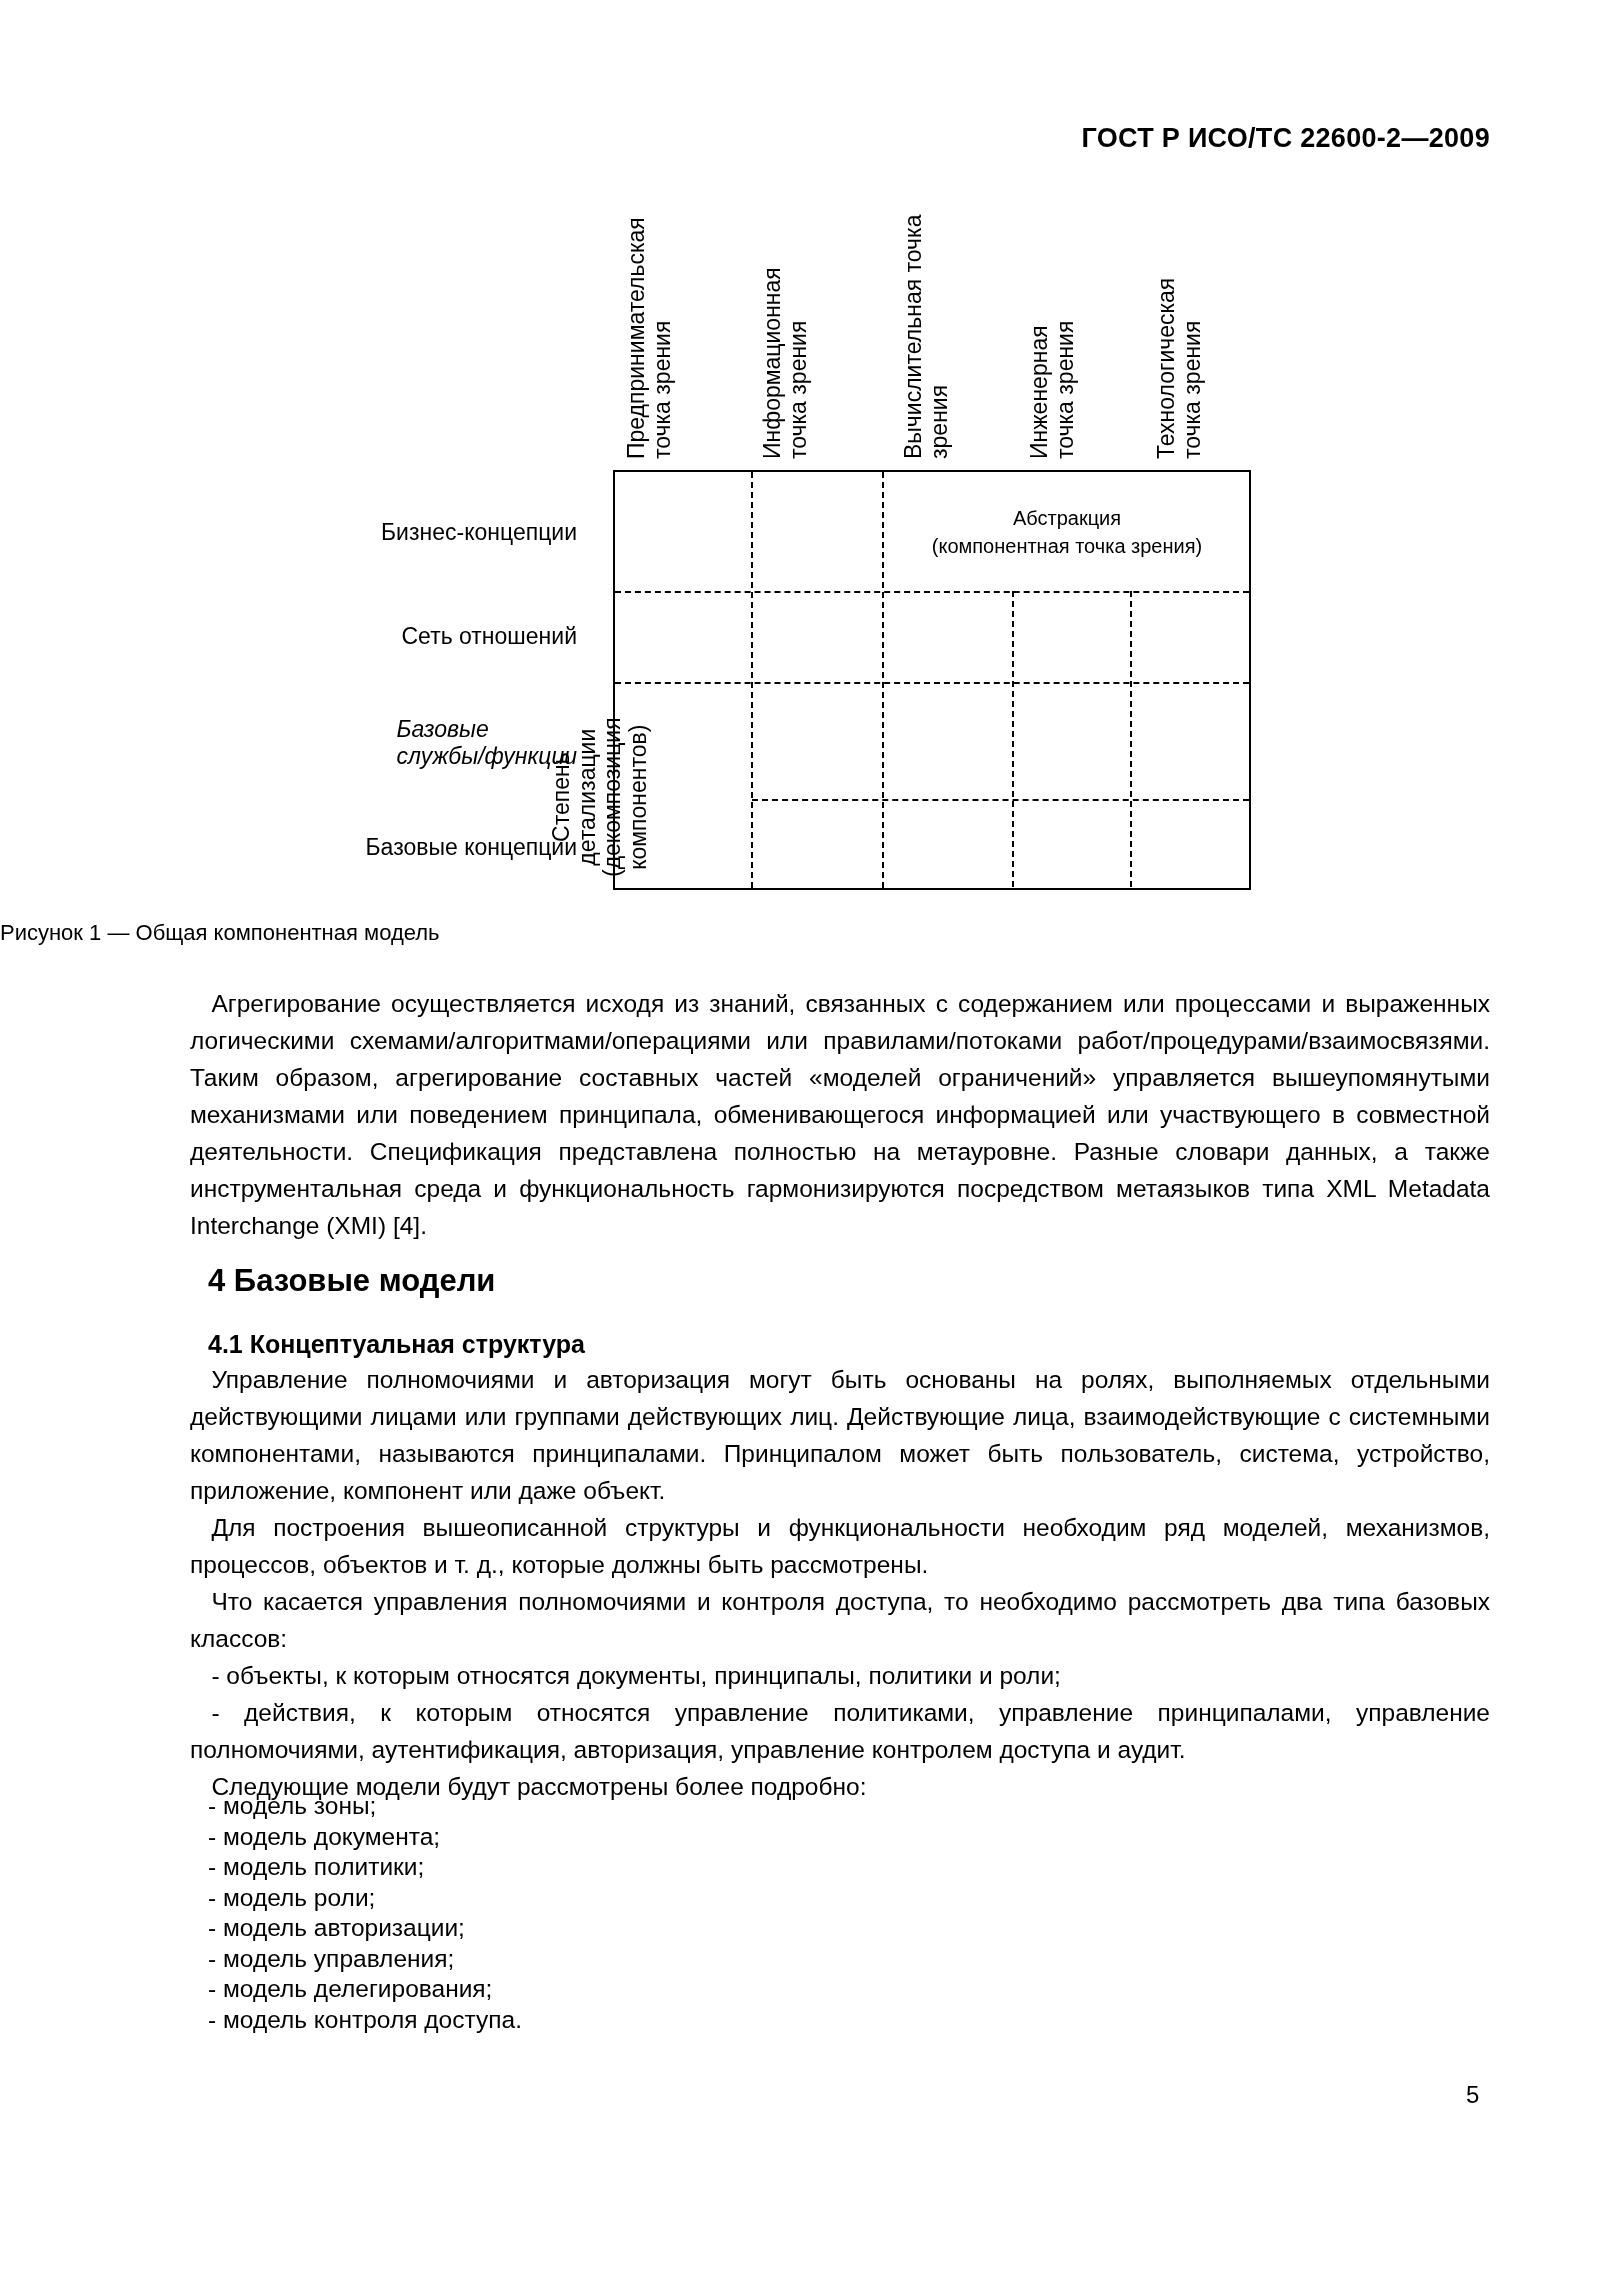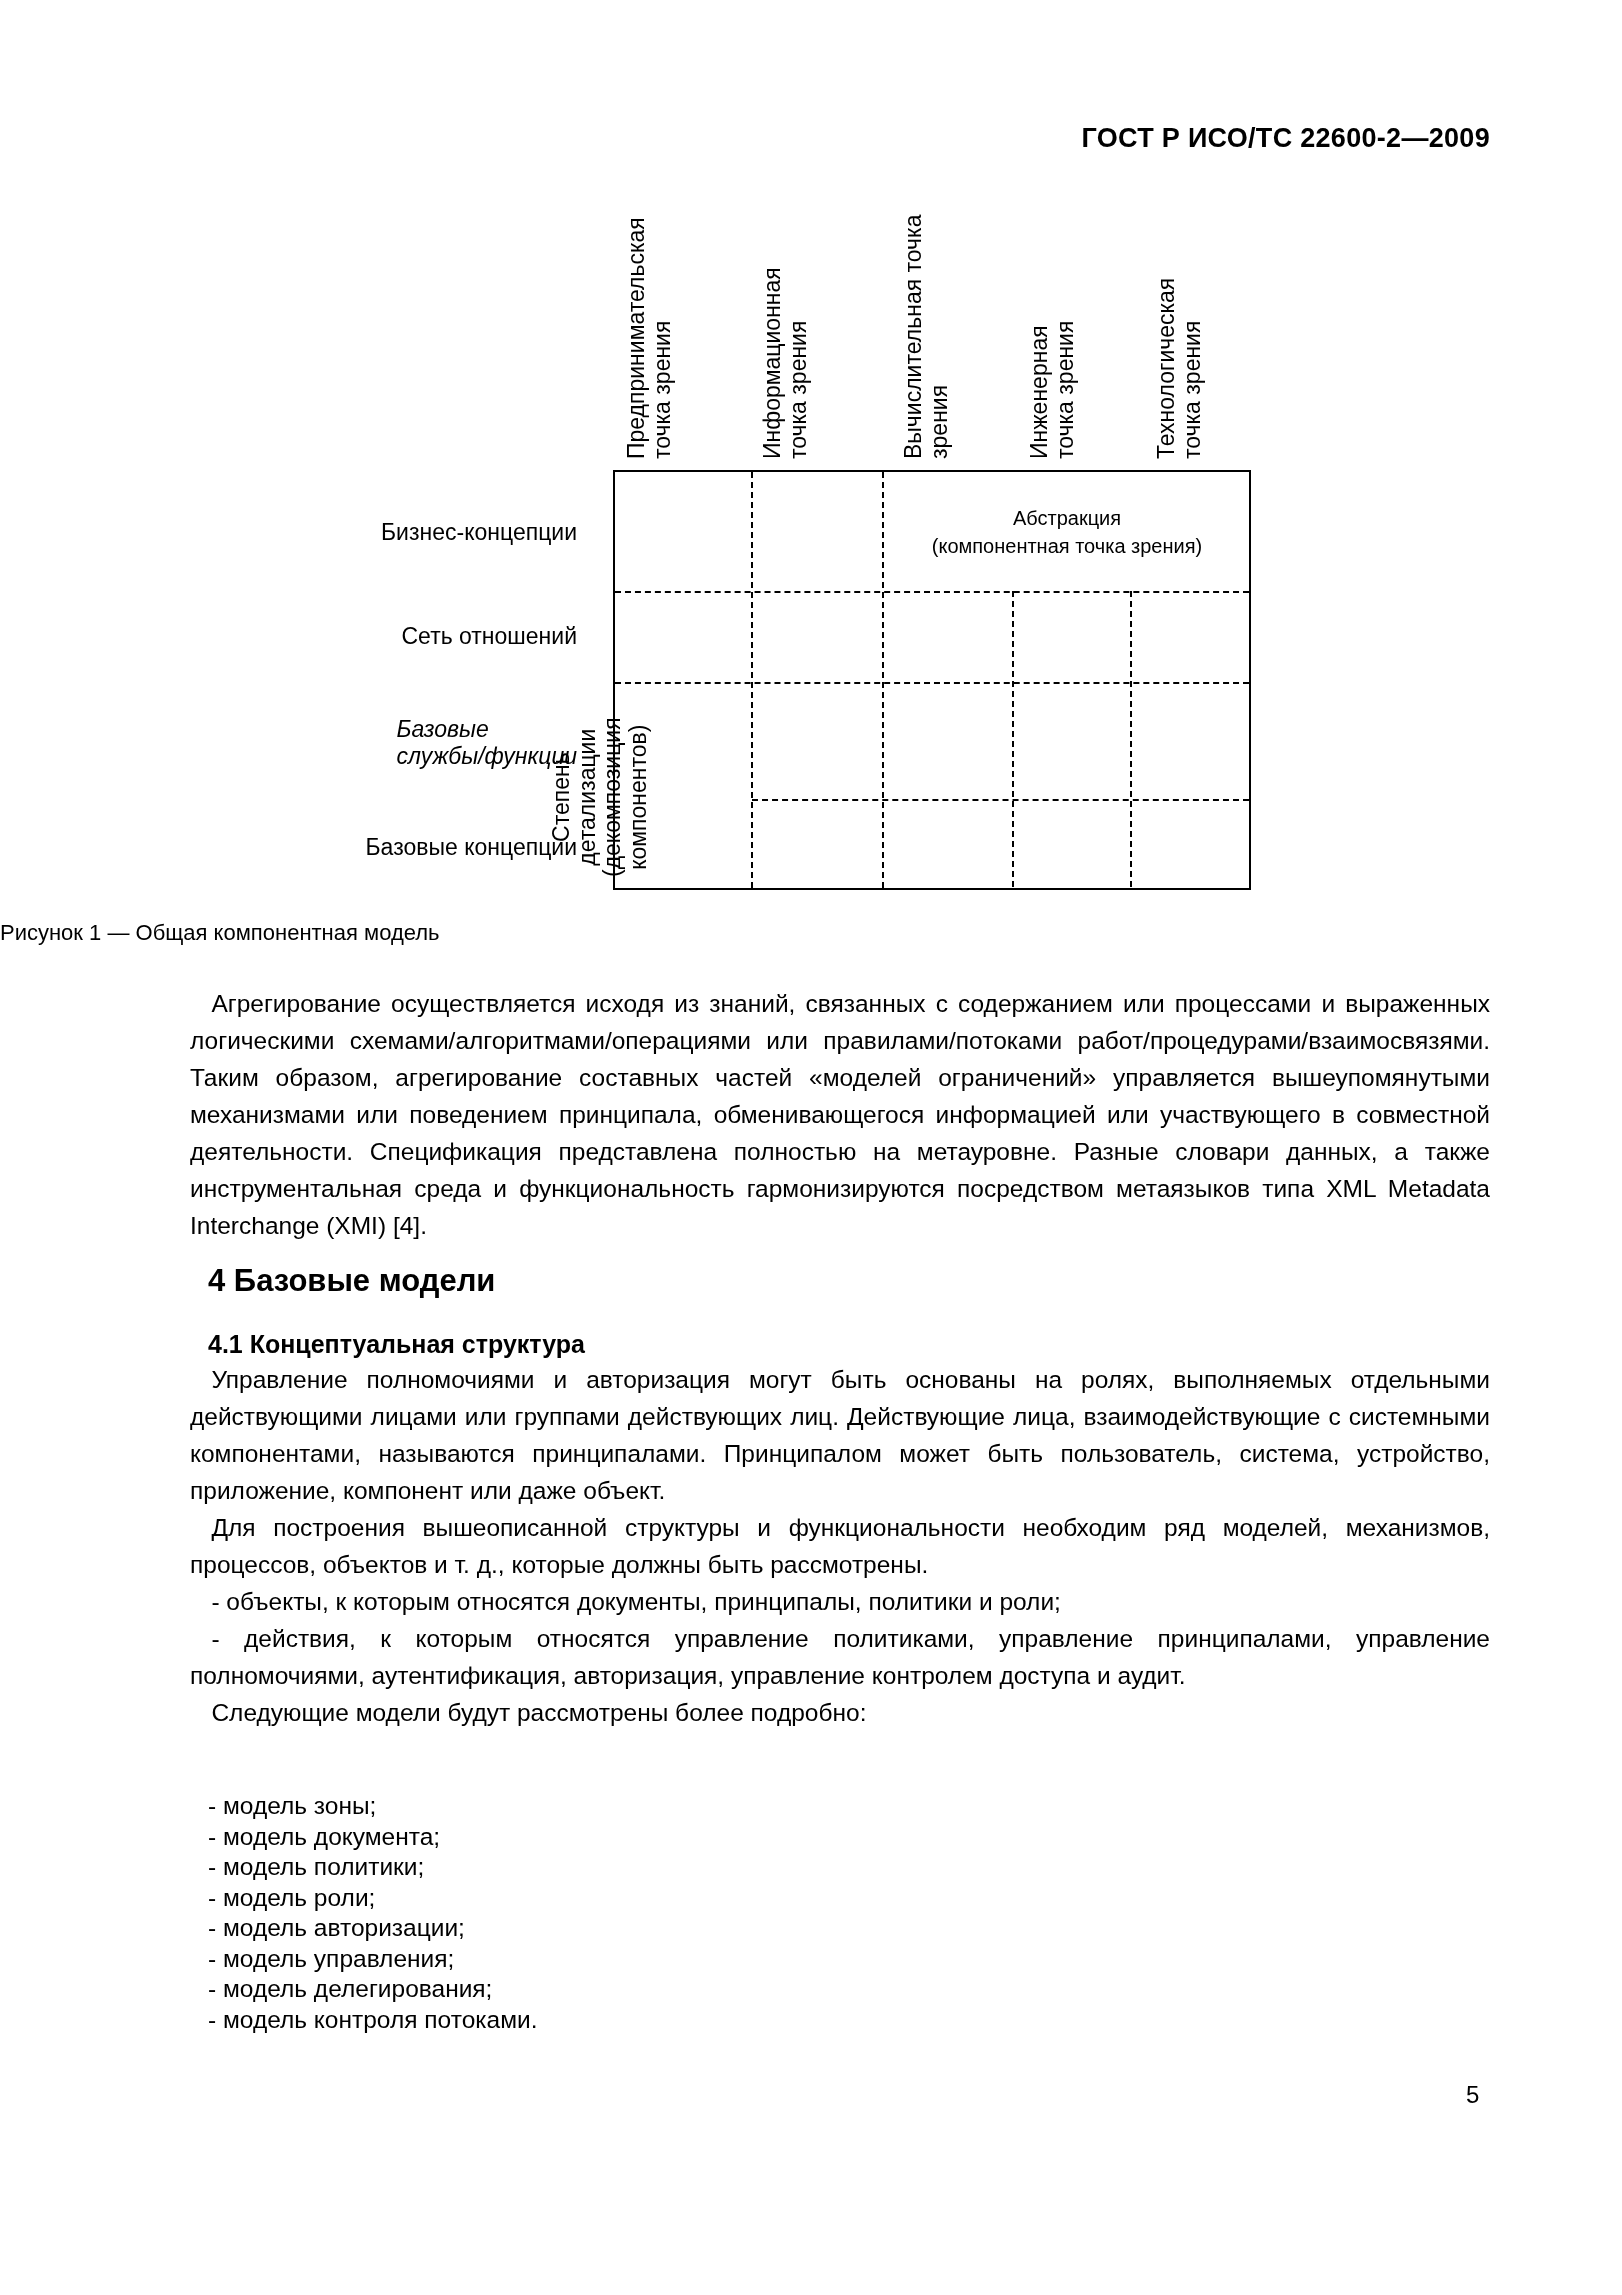--- a/index.html
+++ b/index.html
@@ -110,30 +110,31 @@
 <div class="abs para" style="top:985px;">
   <p><span class="indent"></span><span>Агрегирование  осуществляется исходя из знаний, связанных с содержанием или процессами и выраженных логическими схемами/алгоритмами/операциями или правилами/потоками работ/процедурами/взаимосвязями. Таким образом, агрегирование составных частей «моделей ограничений» управляется вышеупомянутыми механизмами или поведением принципала, обменивающегося информацией или участвующего в совместной деятельности. Спецификация представлена полностью на метауровне. Разные словари данных, а также инструментальная среда и функциональность гармонизируются посредством метаязыков типа XML Metadata Interchange (XMI) [4].</span></p>
 </div>
 
 <div class="abs h1">4  Базовые модели</div>
 <div class="abs h2">4.1 Концептуальная структура</div>
 
 <div class="abs para" style="top:1361px;">
   <p><span class="indent"></span><span>Управление полномочиями и авторизация могут быть основаны на ролях, выполняемых отдельными действующими лицами или группами действующих лиц. Действующие лица, взаимодействующие с системными компонентами, называются принципалами. Принципалом может быть пользователь, система, устройство, приложение, компонент или даже объект.</span></p>
   <p><span class="indent"></span><span>Для построения вышеописанной структуры и функциональности необходим ряд моделей, механизмов, процессов, объектов и т. д., которые должны быть рассмотрены.</span></p>
+  <p><span class="indent"></span><span>Что касается управления полномочиями и контроля доступа, то необходимо рассмотреть два типа базовых классов:</span></p>
   <p><span class="indent"></span><span>- объекты, к которым относятся документы, принципалы, политики и роли;</span></p>
   <p><span class="indent"></span><span>- действия, к которым относятся управление политиками, управление принципалами, управление полномочиями, аутентификация, авторизация, управление контролем доступа и аудит.</span></p>
   <p><span class="indent"></span><span>Следующие модели будут рассмотрены более подробно:</span></p>
 </div>
 
 <div class="abs bullet-list" style="top:1791px;">
   <div>- модель зоны;</div>
   <div>- модель документа;</div>
   <div>- модель политики;</div>
   <div>- модель роли;</div>
   <div>- модель авторизации;</div>
   <div>- модель управления;</div>
   <div>- модель делегирования;</div>
-  <div>- модель контроля потоками.</div>
+  <div>- модель контроля доступа.</div>
 </div>
 
 <div class="abs page-number">5</div>
 
 
 </body></html>

